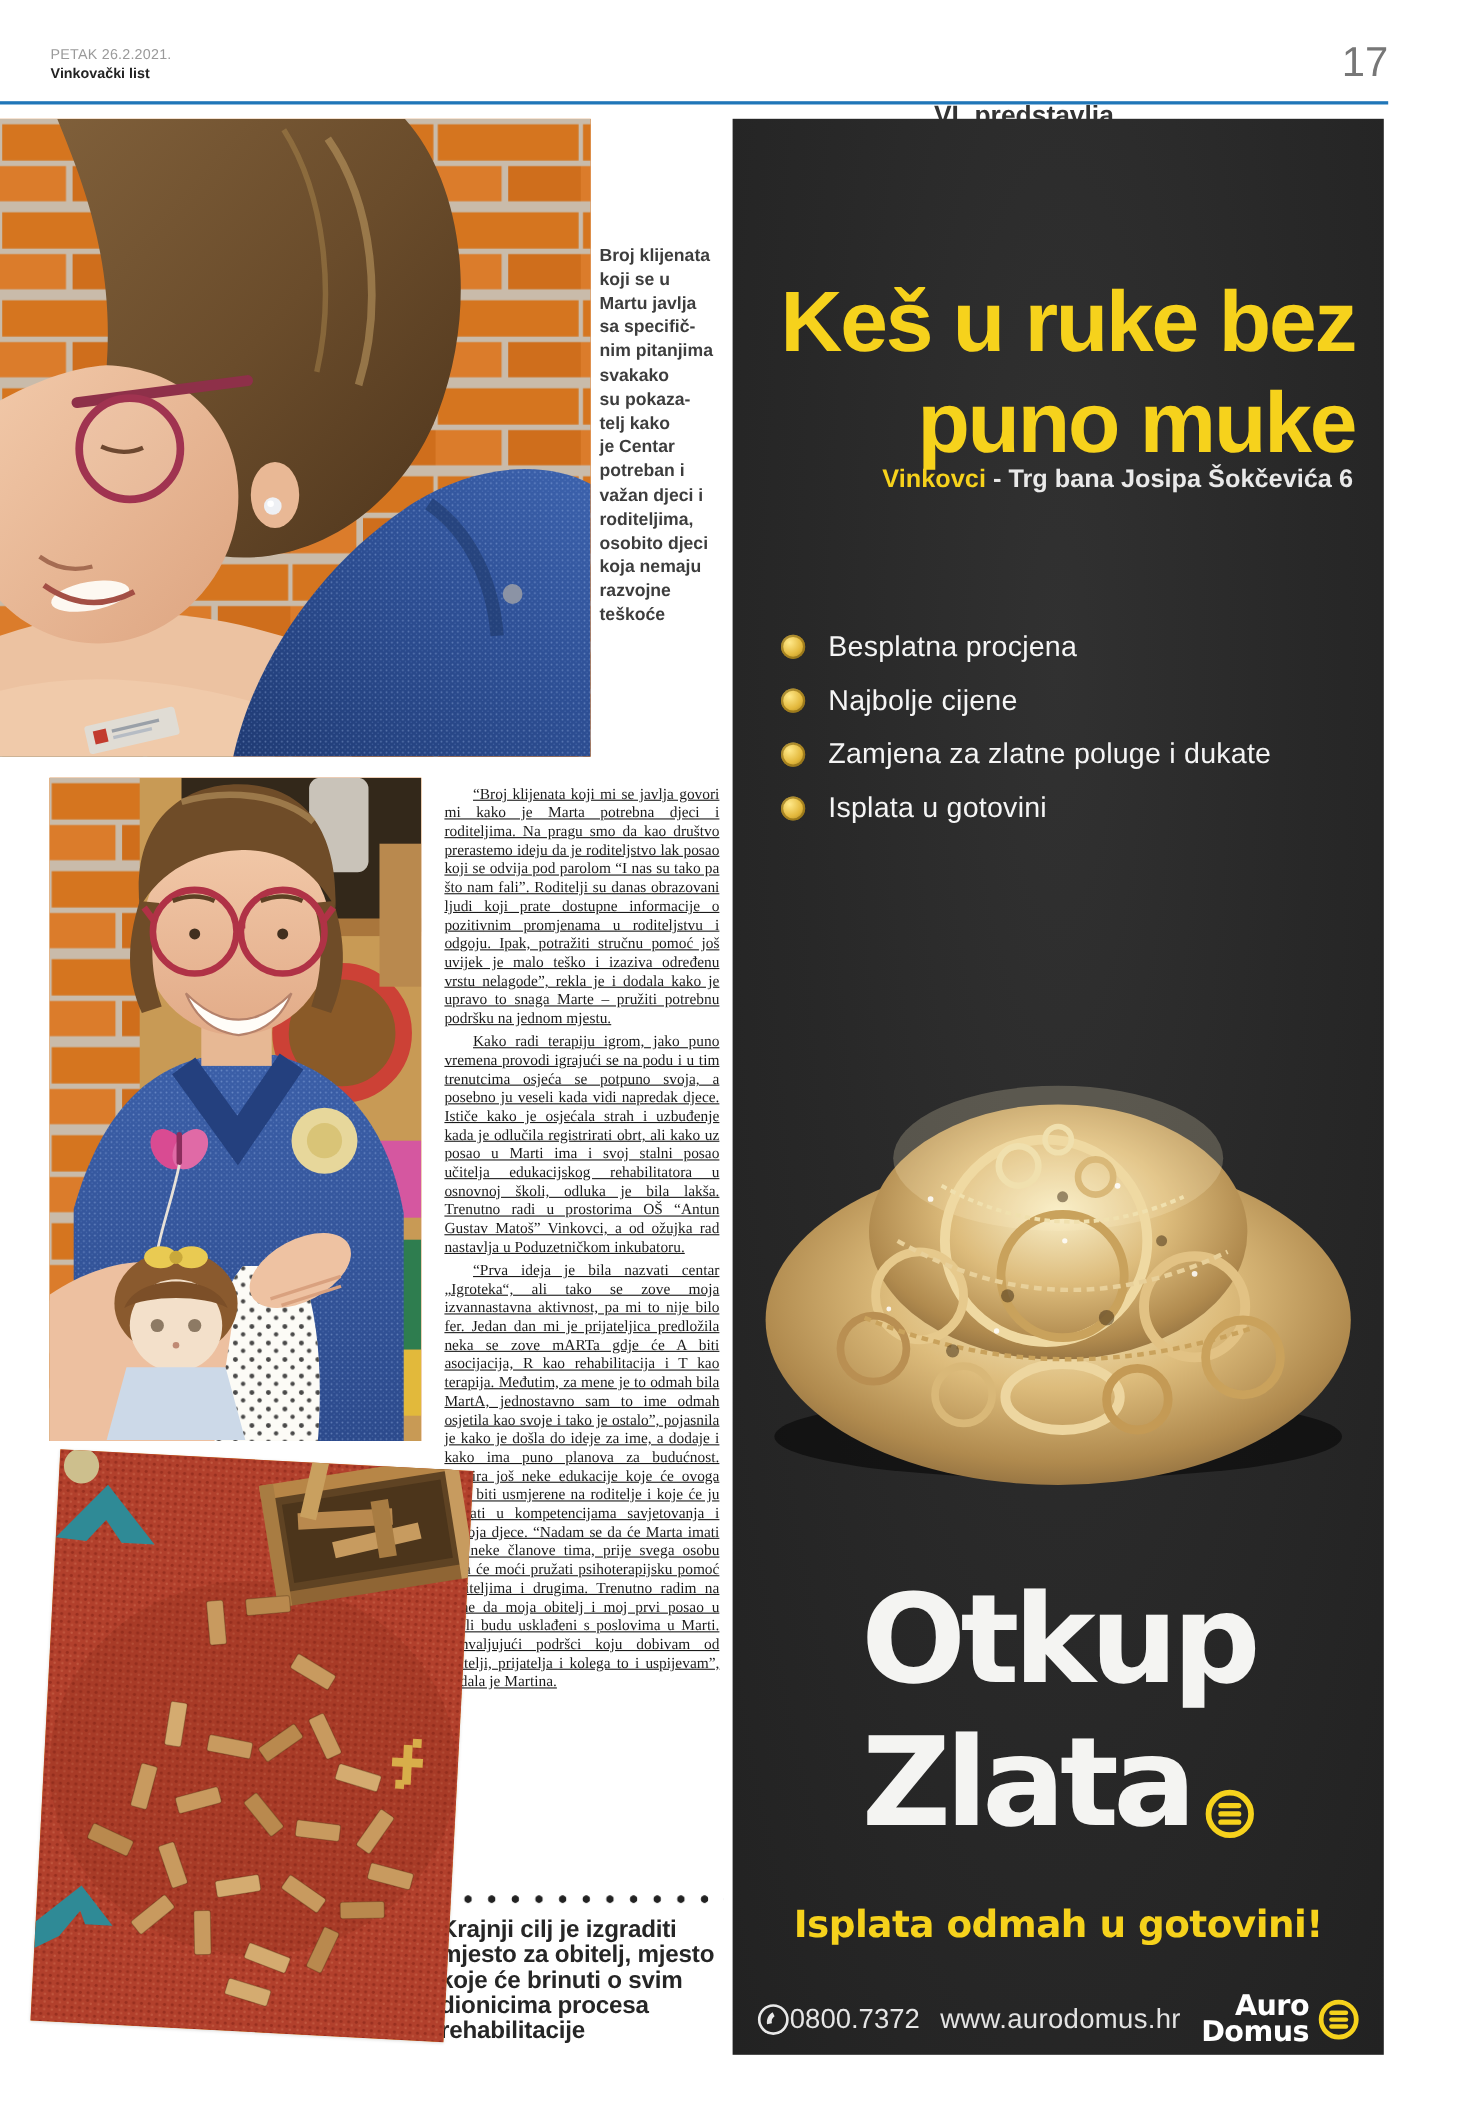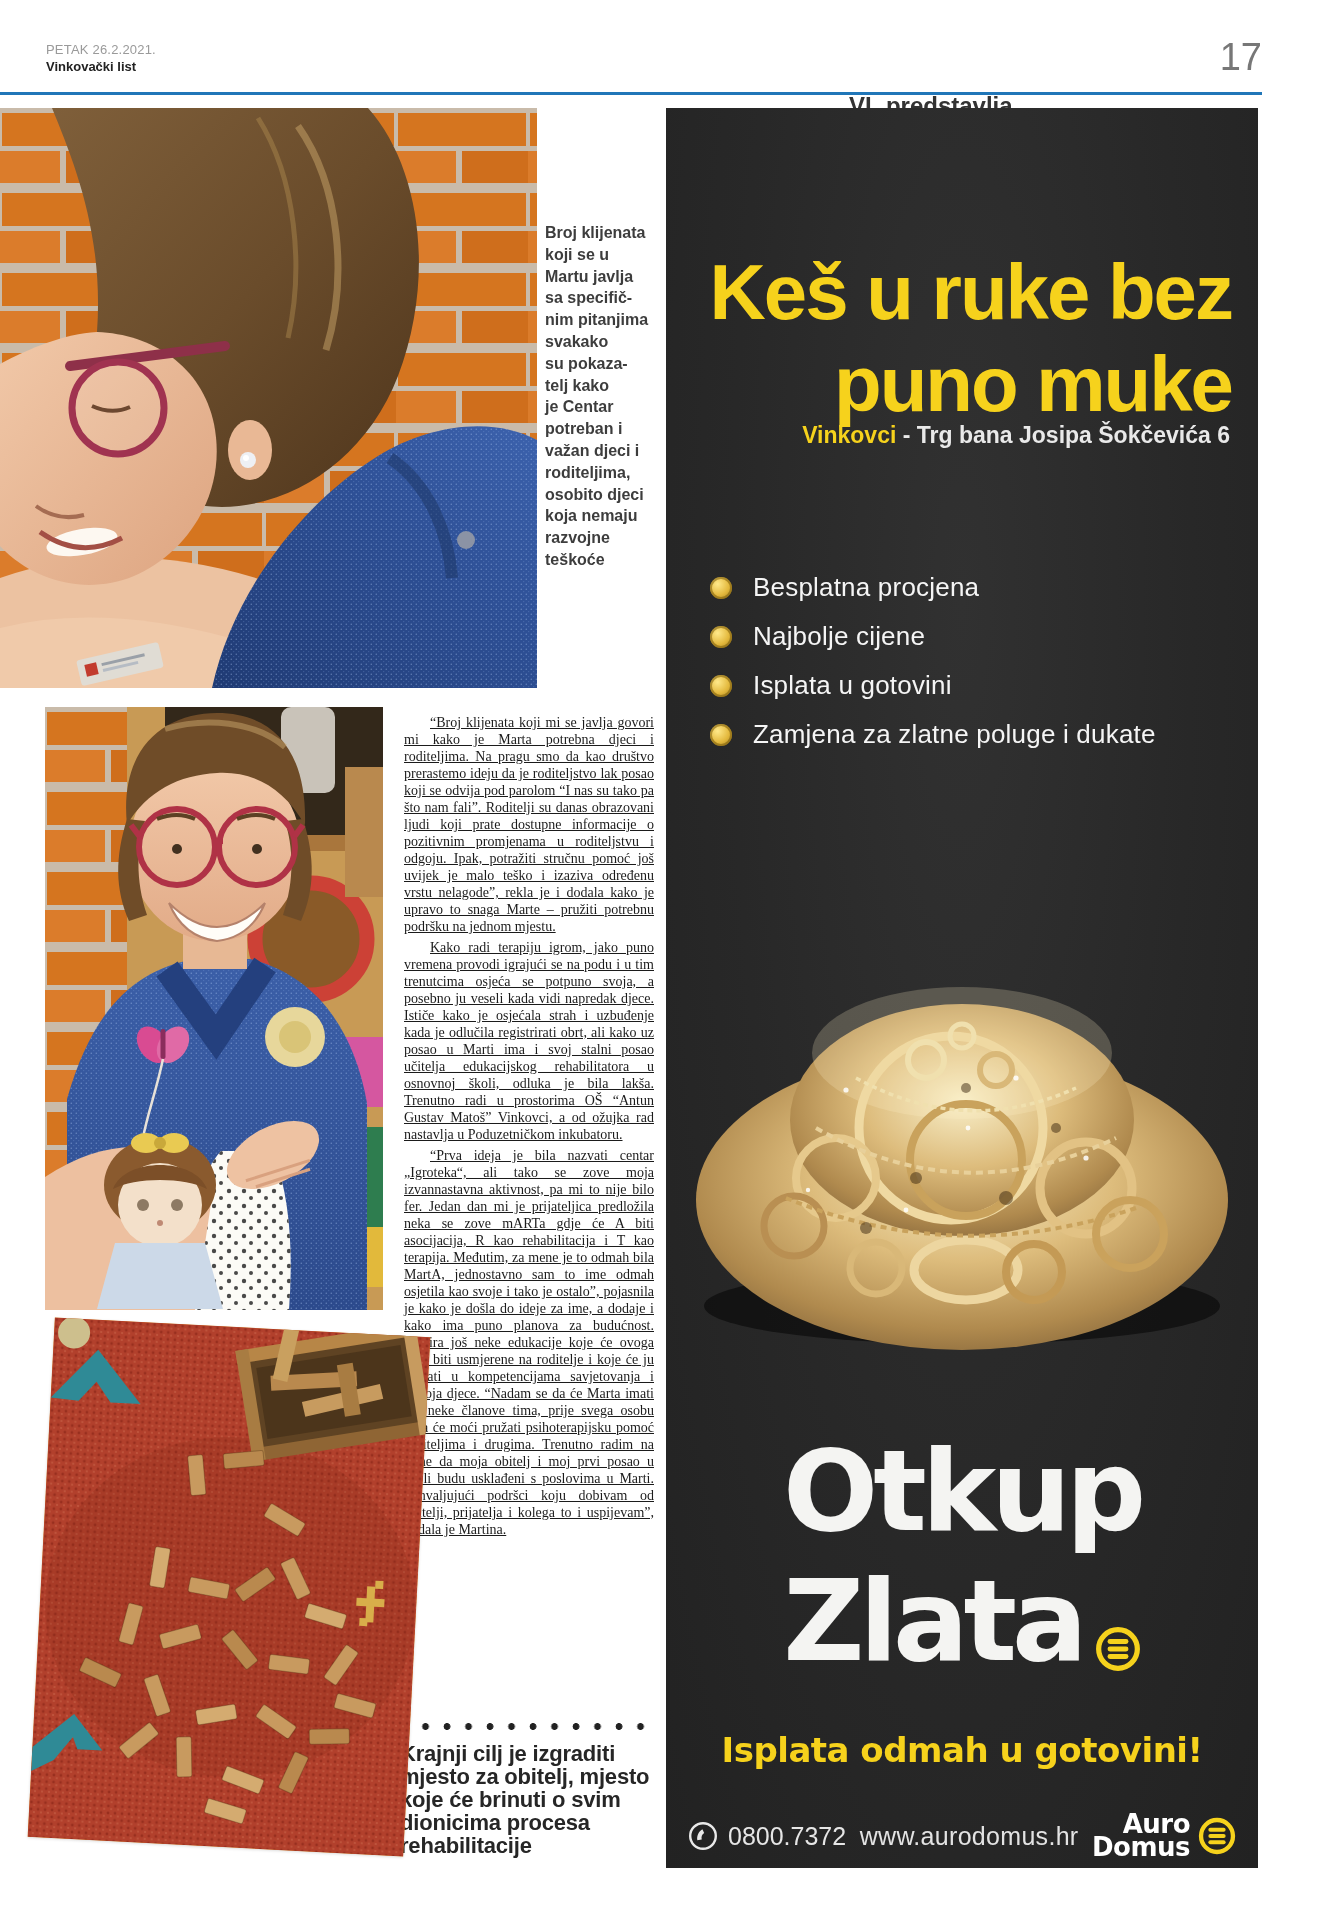--- a/index.html
+++ b/index.html
@@ -46,21 +46,21 @@
   .ad-product{position:absolute;top:1318px;left:0;width:100%;text-align:center;color:#f4f4f2;
               font-family:"DejaVu Sans",sans-serif;font-weight:700;font-size:112px;line-height:130px;
               letter-spacing:-5px;}
   .ad-product .row2{display:inline-flex;align-items:flex-end;}
   .ad-product .stack-icon{margin:0 0 14px 12px;}
   .ad-tagline{position:absolute;top:1622px;left:0;width:100%;text-align:center;color:#f6d21c;
               font-family:"DejaVu Sans",sans-serif;font-size:34px;font-weight:700;letter-spacing:-.5px;}
   .ad-footer{position:absolute;left:0;top:1696px;width:592px;height:64px;display:flex;
              align-items:center;padding:0 22px;box-sizing:border-box;}
   .phone-group{display:flex;align-items:center;}
-  .phone-number{font-size:25px;color:#e6e6e6;margin-left:10px;}
+  .phone-number{font-size:25px;color:#e6e6e6;}
   .website{flex:1;text-align:center;font-size:25px;color:#e3e3e3;letter-spacing:.3px;}
   .brand{display:flex;align-items:center;}
   .brand-text{text-align:right;color:#fff;font-weight:700;font-family:"DejaVu Sans",sans-serif;
               font-size:26px;line-height:23px;letter-spacing:-.5px;margin-right:8px;}
 </style>
 </head>
 <body>
 
 <div class="page">
 
@@ -306,25 +306,25 @@
       <div class="ad-bullet">
         <span class="coin"></span>
         <span class="ad-bullet-label">Besplatna procjena</span>
       </div>
       <div class="ad-bullet">
         <span class="coin"></span>
         <span class="ad-bullet-label">Najbolje cijene</span>
       </div>
       <div class="ad-bullet">
         <span class="coin"></span>
-        <span class="ad-bullet-label">Isplata u gotovini</span>
+        <span class="ad-bullet-label">Zamjena za zlatne poluge i dukate</span>
       </div>
       <div class="ad-bullet">
         <span class="coin"></span>
-        <span class="ad-bullet-label">Zamjena za zlatne poluge i dukate</span>
+        <span class="ad-bullet-label">Isplata u gotovini</span>
       </div>
     </div>
 
     <div class="ad-gold">
       <svg width="592" height="540" viewBox="0 0 592 540">
         <defs>
           <radialGradient id="goldA" cx=".5" cy=".42" r=".75">
             <stop offset="0" stop-color="#f8eec8"></stop>
               <stop offset=".38" stop-color="#ddbc7c"></stop>
             <stop offset=".68" stop-color="#b08a4e"></stop>

